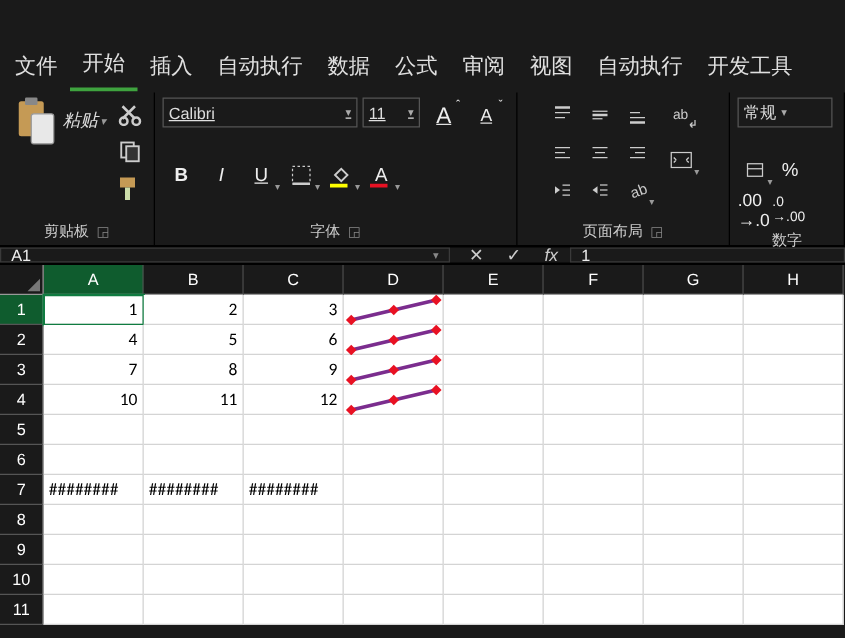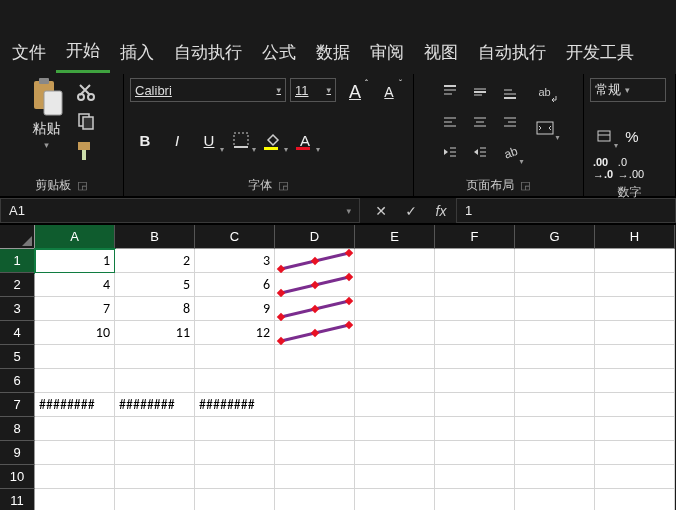--- a/index.html
+++ b/index.html
@@ -14,41 +14,41 @@
   
   .tabs { display: flex; align-items: center; padding: 4px 2px 0 2px; height: 38px; margin-top: 32px; }
   .tab { padding: 6px 10px 8px 10px; font-size: 17px; cursor: pointer; white-space: nowrap; }
   .tab.active { border-bottom: 3px solid #3fa33f; }
   
   .ribbon { display: flex; height: 126px; padding-top: 4px; }
   .group { display: flex; flex-direction: column; align-items: center; border-right: 1px solid #000; padding: 0 4px; position: relative; }
   .group-body { flex: 1; display: flex; align-items: flex-start; }
   .group-label { height: 22px; font-size: 12px; display: flex; align-items: center; gap: 6px; color: #ccc;}
   .dlg { font-size: 11px; color: #888; cursor: pointer; }
-  .bigbtn { display: flex; flex-direction: column; align-items: center; gap: 2px; padding: 2px 4px; cursor: pointer; }
+  .bigbtn { display: flex; flex-direction: row; align-items: center; gap: 2px; padding: 2px 4px; cursor: pointer; font-style: italic; }
   .bigbtn .ico { width: 40px; height: 42px; display:flex; align-items:center; justify-content:center;}
   .small-col { display: flex; flex-direction: column; gap: 8px; padding: 6px 4px; align-items:center;}
   .small-ico { width: 22px; height: 22px; display:flex; align-items:center; justify-content:center; cursor:pointer;}
   svg { display:block; }
   
   .font-top { display:flex; gap:4px; padding:4px 2px;text-decoration:underline;}
   .combo { background:#1a1a1a; border:1px solid #555; height:24px; display:flex; align-items:center; padding:0 4px; font-size:13px; color:#ddd; cursor:pointer; }
   .combo .dd { margin-left:auto; font-size:9px; color:#aaa; }
   .font-bottom { display:flex; gap:2px; padding:2px 2px;}
   .rbtn { width:30px; height:28px; display:flex; align-items:center; justify-content:center; cursor:pointer; font-size:15px; color:#eee; position:relative;}
   .rbtn.small-dd::after{content:"▾"; font-size:8px; color:#999; position:absolute; right:0; bottom:0;}
   .color-bar{position:absolute; bottom:4px; left:6px; right:10px; height:3px;}
   
   .align-grid{display:grid; grid-template-columns:repeat(3,28px); grid-auto-rows:28px; gap:2px; padding:4px 2px;}
   .align-grid .rbtn{width:28px;height:28px;}
   
   .num-top{display:flex; gap:2px; padding:4px 2px; align-items:center;}
   .num-bot{display:flex; gap:2px; padding:2px 2px;}
   
-  .fbar { display:flex; height:29px; border-top:2px solid #000; border-bottom:2px solid #000; align-items:stretch; background:#1a1a1a;}
+  .fbar { display:flex; height:16px; border-top:2px solid #000; border-bottom:2px solid #000; align-items:stretch; background:#1a1a1a;}
   .namebox{ width:360px; border:1px solid #3a3a3a; display:flex; align-items:center; padding:0 8px; font-size:13px; color:#eee;}
   .namebox .dd{margin-left:auto;font-size:9px;color:#888;}
   .fx-btn{width:30px; display:flex; align-items:center; justify-content:center; cursor:pointer; font-size:14px; color:#ccc;}
   .formula{flex:1; border:1px solid #3a3a3a; display:flex; align-items:center; padding:0 8px; color:#eee;}
   
   .sheet{display:flex; height:calc(510px - 38px - 126px - 28px);}
   .corner{width:35px; height:24px; background:#1a1a1a; border-right:1px solid #999; border-bottom:1px solid #999; position:relative;}
   .corner::after{content:""; position:absolute; right:2px; bottom:2px; width:0;height:0;border-left:10px solid transparent;border-bottom:10px solid #777;}
   .col-headers{display:flex;}
   .ch{width:80px; height:24px; background:#1a1a1a; color:#fff; border-right:1px solid #555; border-bottom:1px solid #999; display:flex; align-items:center; justify-content:center; font-size:13px; cursor:pointer;}
@@ -66,22 +66,22 @@
   .body-wrap{display:flex;}
 </style>
 </head>
 <body>
 
 <div class="tabs">
   <div class="tab">文件</div>
   <div class="tab active">开始</div>
   <div class="tab">插入</div>
   <div class="tab">自动执行</div>
+  <div class="tab">数据</div>
   <div class="tab">公式</div>
-  <div class="tab">数据</div>
   <div class="tab">审阅</div>
   <div class="tab">视图</div>
   <div class="tab">自动执行</div>
   <div class="tab">开发工具</div>
 </div>
 
 <div class="ribbon">
 
   <div class="group" style="width:124px;">
     <div class="group-body">
@@ -262,21 +262,21 @@
       <div class="num-bot" style="margin-top:14px;">
         <div class="rbtn small-dd" style="width:28px;">
             <svg width="16" height="16">
               <rect x="2" y="3" width="12" height="10" fill="none" stroke="#ccc"></rect>
               <line x1="2" y1="7" x2="14" y2="7" stroke="#ccc"></line>
             </svg>
           </div>
         <div class="rbtn" style="width:24px;font-size:15px;">%</div>
       </div>
       <div class="num-bot">
-        <div class="rbtn" style="width:26px;font-size:11px;font-weight:bold;">.00<br>→.0</div>
+        <div class="rbtn" style="width:26px;font-size:14px;">.00<br>→.0</div>
         <div class="rbtn" style="width:26px;font-size:11px;">.0<br>→.00</div>
       </div>
     </div>
     <div class="group-label">
         <span>数字</span>
       </div>
   </div>
 </div>
 
 <div class="fbar">

